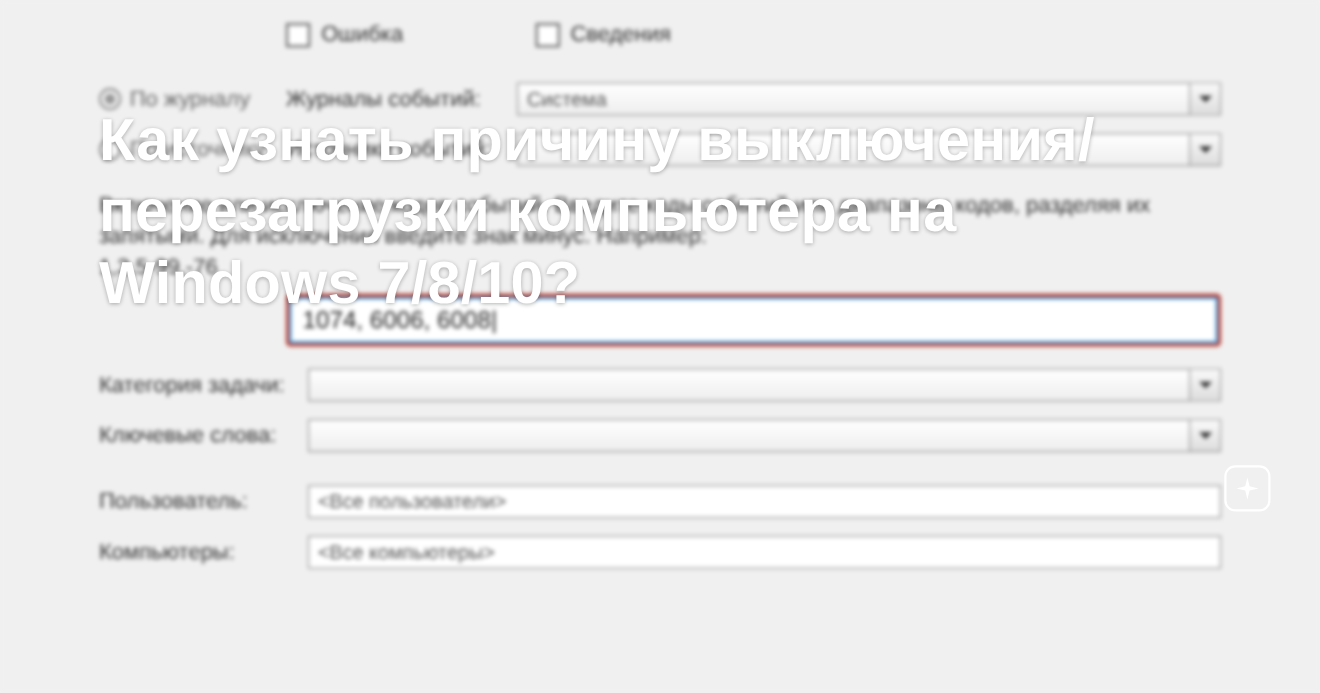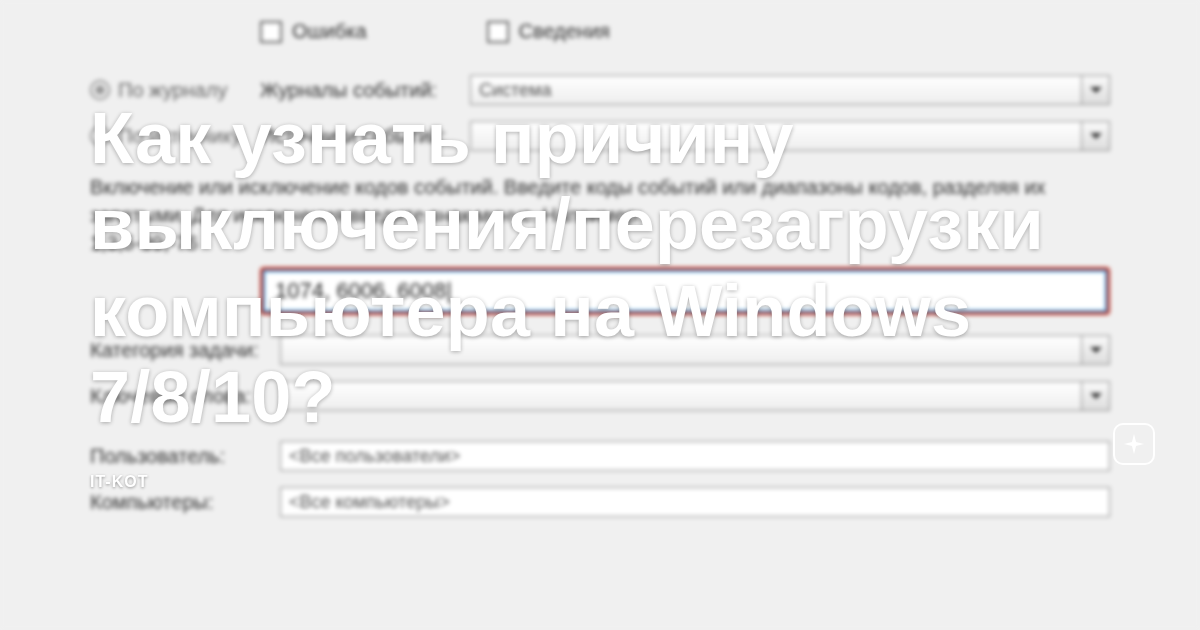--- a/index.html
+++ b/index.html
@@ -15,21 +15,21 @@
 .label { width: 170px; font-size: 20px; color: #333; flex-shrink: 0; }
 .combo { flex: 1; height: 30px; border: 1px solid #888; background: linear-gradient(#fff,#eee); display: flex; align-items: center; padding: 0 8px; position: relative; font-size: 18px; color: #555; }
 .combo .arrow { position: absolute; right: 0; top: 0; bottom: 0; width: 28px; border-left: 1px solid #888; background: linear-gradient(#fafafa,#ddd); display: flex; align-items: center; justify-content: center; }
 .combo .arrow::after { content: ''; border: 6px solid transparent; border-top-color: #333; margin-top: 6px; }
 .help { font-size: 20px; color: #333; line-height: 1.4; margin: 20px 0 10px 0; }
 .codes-wrap { padding-left: 170px; margin-bottom: 18px; }
 .codes { border: 3px solid #c0392b; border-radius: 4px; }
 .codes-inner { border: 2px solid #3399dd; padding: 6px 10px; font-size: 22px; color: #222; background: #fff; }
 .textbox { flex: 1; height: 30px; border: 1px solid #888; background: #fff; padding: 0 8px; font-size: 18px; color: #555; display: flex; align-items: center; }
 .overlay { position: absolute; inset: 0; display: flex; flex-direction: column; justify-content: flex-start; padding: 95px 90px 0 90px; pointer-events: none; }
-.overlay h1 { color: #fff; font-size: 72px; font-weight: 800; line-height: 1.2; text-shadow: 0 1px 4px rgba(0,0,0,0.3); letter-spacing: 0.2px; }
+.overlay h1 { color: #fff; font-size: 54px; font-weight: 800; line-height: 1.2; text-shadow: 0 1px 4px rgba(0,0,0,0.3); letter-spacing: 0.2px; }
 .overlay .brand { color: #fff; font-size: 16px; font-weight: 700; letter-spacing: 1px; margin-top: 32px; text-shadow: 0 1px 3px rgba(0,0,0,0.4); }
 .star-icon { position: absolute; right: 45px; bottom: 165px; width: 42px; height: 42px; border: 2px solid #fff; border-radius: 10px; display: flex; align-items: center; justify-content: center; }
 .star-icon svg { fill: #fff; }
 .gap { height: 14px; }
 </style>
 </head>
 <body>
 
 <div class="dialog-bg">
 
@@ -110,20 +110,19 @@
     <span class="label" style="width:190px">Компьютеры:</span>
     <div class="textbox">
       <span>&lt;Все компьютеры&gt;</span>
     </div>
   </div>
 
 </div>
 
 <div class="overlay">
   <h1>Как узнать причину выключения/перезагрузки компьютера на Windows 7/8/10?</h1>
-  <div class="brand">IT-KOT</div>
 </div>
 
 <div class="star-icon">
   <svg width="24" height="24" viewBox="0 0 24 24">
       <path d="M12 2 L14 10 L22 12 L14 14 L12 22 L10 14 L2 12 L10 10 Z"></path>
     </svg>
 </div>
 
 </body></html>

